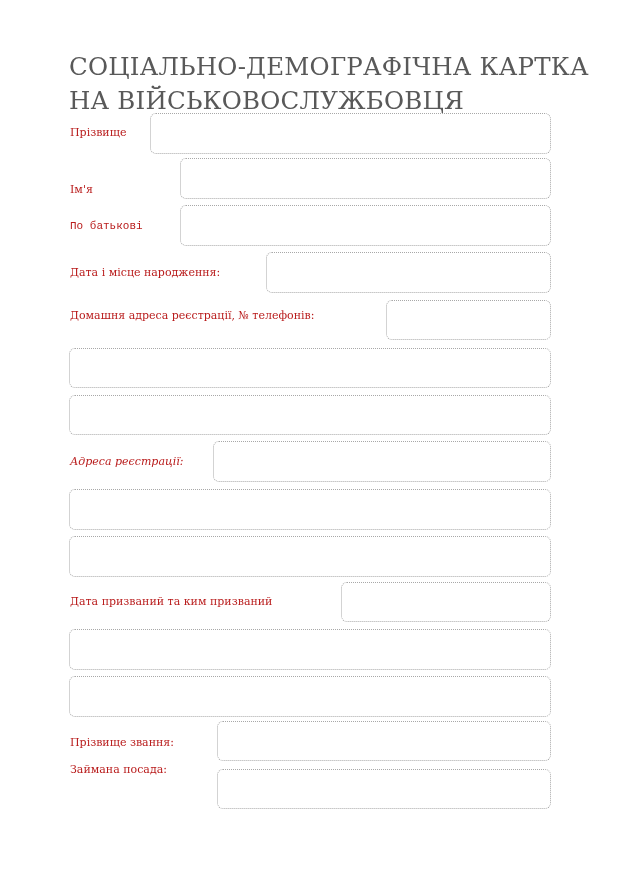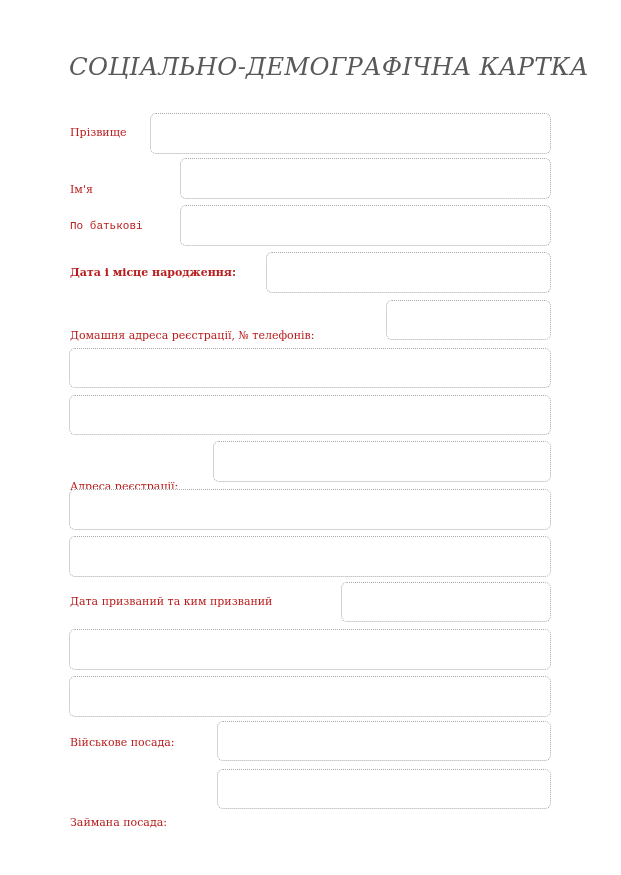--- a/index.html
+++ b/index.html
@@ -21,21 +21,20 @@
       top: 50px;
       width: 490px;
       margin: 0;
       font-family: "DejaVu Serif", serif;
       font-weight: normal;
       font-size: 24.5px;
       line-height: 34px;
       letter-spacing: 0.2px;
       color: #595959;
       white-space: nowrap;
-      font-style: italic;
     }
     .label {
       position: absolute;
       left: 70px;
       font-family: "DejaVu Serif", serif;
       font-size: 11px;
       color: #b91c1c;
       white-space: nowrap;
       line-height: 16px;
     }
@@ -46,46 +45,47 @@
       border-radius: 6px;
       background: #ffffff;
       height: 41px;
     }
   </style>
 </head>
 <body>
 
 <h1 class="title">
   <span>СОЦІАЛЬНО-ДЕМОГРАФІЧНА КАРТКА</span><br>
+  <span>НА ВІЙСЬКОВОСЛУЖБОВЦЯ</span>
 </h1>
 
 <span class="label" style="top:125px;">Прізвище</span>
 <div class="field" style="left:150px; top:113px; width:401px; height:41px;"></div>
 
 <span class="label" style="top:182px;">Ім'я</span>
 <div class="field" style="left:180px; top:158px; width:371px;"></div>
 
 <span class="label" style="top:218px;font-family:Liberation Mono, monospace;">По батькові</span>
 <div class="field" style="left:180px; top:205px; width:371px;"></div>
 
-<span class="label" style="top:265px;font-weight:bold;">Дата і місце народження:</span>
+<span class="label" style="top:265px;">Дата і місце народження:</span>
 <div class="field" style="left:266px; top:252px; width:285px;"></div>
 
-<span class="label" style="top:328px;">Домашня адреса реєстрації, № телефонів:</span>
+<span class="label" style="top:308px;">Домашня адреса реєстрації, № телефонів:</span>
 <div class="field" style="left:386px; top:300px; width:165px; height:40px;"></div>
 <div class="field" style="left:69px; top:348px; width:482px; height:40px;"></div>
 <div class="field" style="left:69px; top:395px; width:482px; height:40px;"></div>
 
-<span class="label" style="top:479px;">Адреса реєстрації:</span>
+<span class="label" style="top:454px;font-style:italic;">Адреса реєстрації:</span>
 <div class="field" style="left:213px; top:441px; width:338px;"></div>
 <div class="field" style="left:69px; top:489px; width:482px;"></div>
 <div class="field" style="left:69px; top:536px; width:482px;"></div>
 
 <span class="label" style="top:594px;">Дата призваний та ким призваний</span>
 <div class="field" style="left:341px; top:582px; width:210px; height:40px;"></div>
 <div class="field" style="left:69px; top:629px; width:482px;"></div>
 <div class="field" style="left:69px; top:676px; width:482px;"></div>
 
-<span class="label" style="top:735px;">Військове посада:</span>
+<span class="label" style="top:735px;">Прізвище звання:</span>
 <div class="field" style="left:217px; top:721px; width:334px; height:40px;"></div>
 
-<span class="label" style="top:815px;">Займана посада:</span>
+<span class="label" style="top:762px;">Займана посада:</span>
 <div class="field" style="left:217px; top:769px; width:334px; height:40px;"></div>
 
 </body></html>

